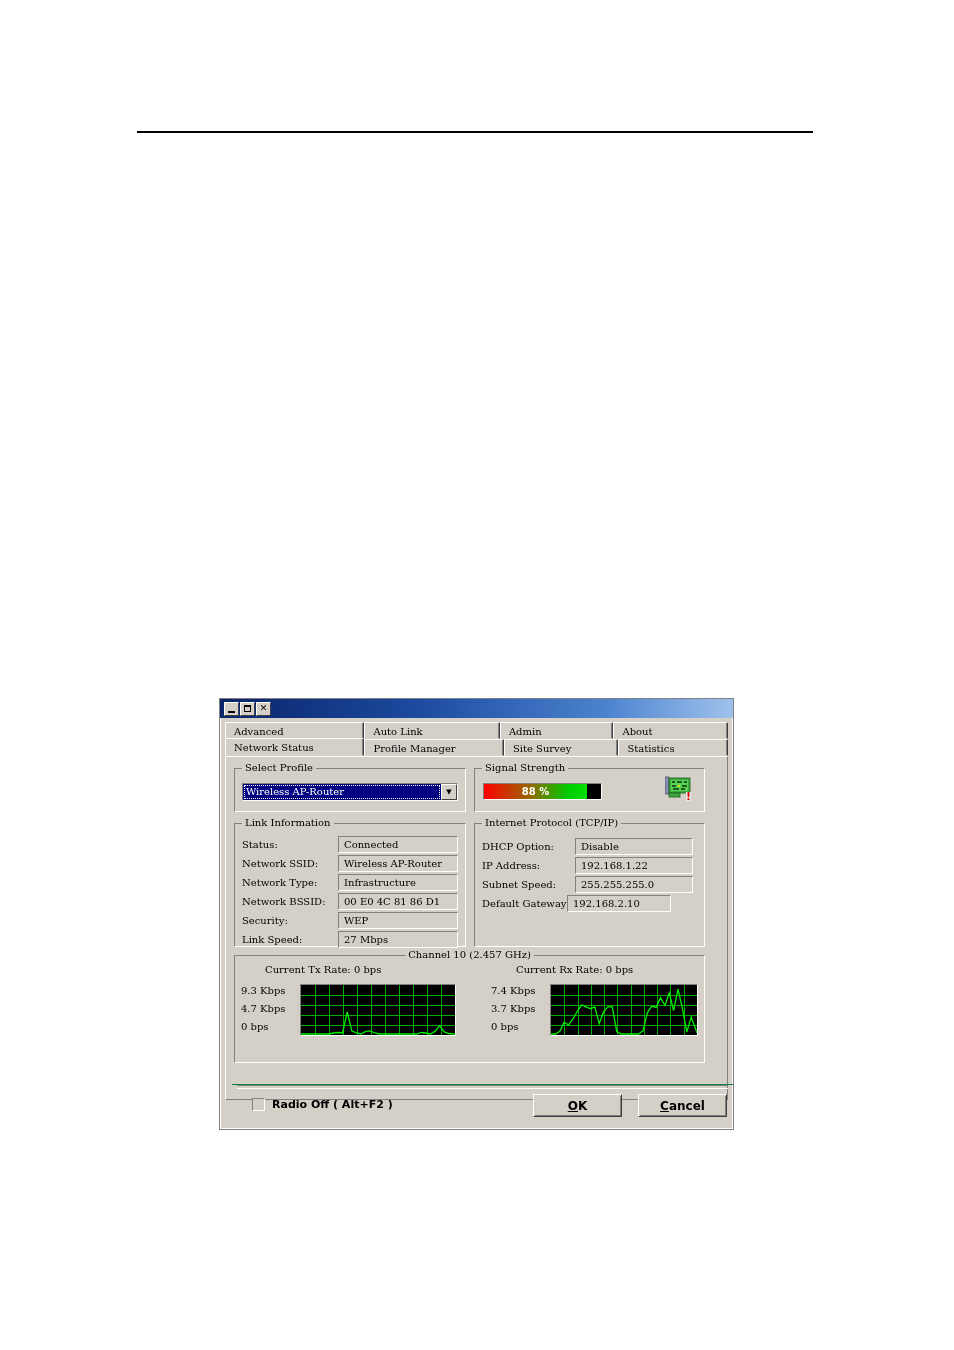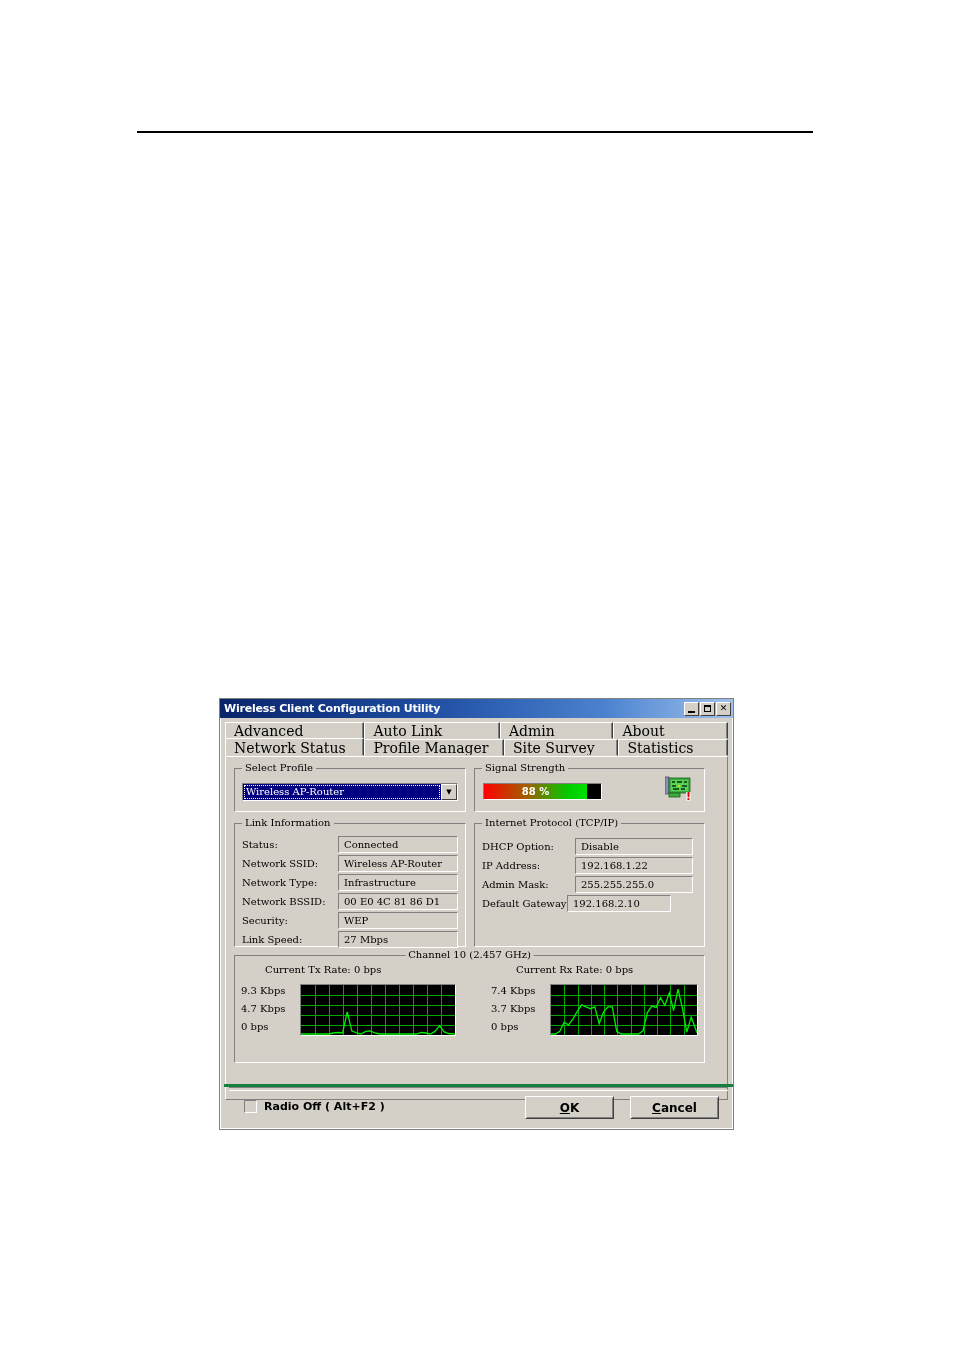--- a/index.html
+++ b/index.html
@@ -96,21 +96,21 @@
     align-items: flex-end;
     height: 17px;
   }
   .tab-row.row2 { height: 18px; margin-top: -1px; position: relative; z-index: 3;}
   .tab {
     background: #d4d0c8;
     border: 1px solid;
     border-color: #ffffff #404040 #d4d0c8 #ffffff;
     box-shadow: inset -1px 0 0 #808080;
     font-family: "DejaVu Serif", serif;
-    font-size: 14px;
+    font-size: 10px;
     color: #000;
     padding: 1px 0 0 8px;
     box-sizing: border-box;
     height: 17px;
     line-height: 15px;
     white-space: nowrap;
     overflow: hidden;
   }
   .tab.active {
     height: 18px;
@@ -294,23 +294,23 @@
     border-color: #808080 #ffffff #ffffff #808080;
     background: #000000;
     box-sizing: border-box;
     overflow: hidden;
   }
   .graph-box svg { display: block; }
 
   
   .bottom-bar {
     position: absolute;
-    left: 4px; right: 0; bottom: 0;
+    left: 12px; right: 0; bottom: 0;
     height: 45px;
-    border-top: 3px solid #15803d;
+    border-top: 1px solid #15803d;
     box-sizing: border-box;
   }
   .bottom-sep {
     position: absolute;
     left: 5px; right: 5px; top: 0;
     height: 2px;
     border-top: 1px solid #808080;
     border-bottom: 1px solid #ffffff;
   }
   .radio-off {
@@ -354,21 +354,20 @@
   .accel { text-decoration: underline; }
 </style>
 </head>
 <body>
 
 <div class="page-rule"></div>
 
 <div class="dialog">
 
   <div class="titlebar">
-    <div class="titlebar-text">Wireless Client Configuration Utility</div>
     <div class="win-btns">
       <div class="win-btn">
           <span class="min-glyph"></span>
         </div>
       <div class="win-btn">
           <span class="max-glyph"></span>
         </div>
       <div class="win-btn">
           <span class="g">✕</span>
         </div>
@@ -469,21 +468,21 @@
         <span class="field-label">DHCP Option:</span>
       </div>
       <div class="field-box" style="left:100px; top:14px; width:118px">Disable</div>
 
       <div class="field-row" style="top:33px">
         <span class="field-label">IP Address:</span>
       </div>
       <div class="field-box" style="left:100px; top:33px; width:118px">192.168.1.22</div>
 
       <div class="field-row" style="top:52px">
-        <span class="field-label">Admin Mask:</span>
+        <span class="field-label">Subnet Speed:</span>
       </div>
       <div class="field-box" style="left:100px; top:52px; width:118px">255.255.255.0</div>
 
       <div class="field-row" style="top:71px">
         <span class="field-label">Default Gateway:</span>
       </div>
       <div class="field-box" style="left:92px; top:71px; width:104px">192.168.2.10</div>
     </div>
 
     <div class="group" id="grp-channel">

